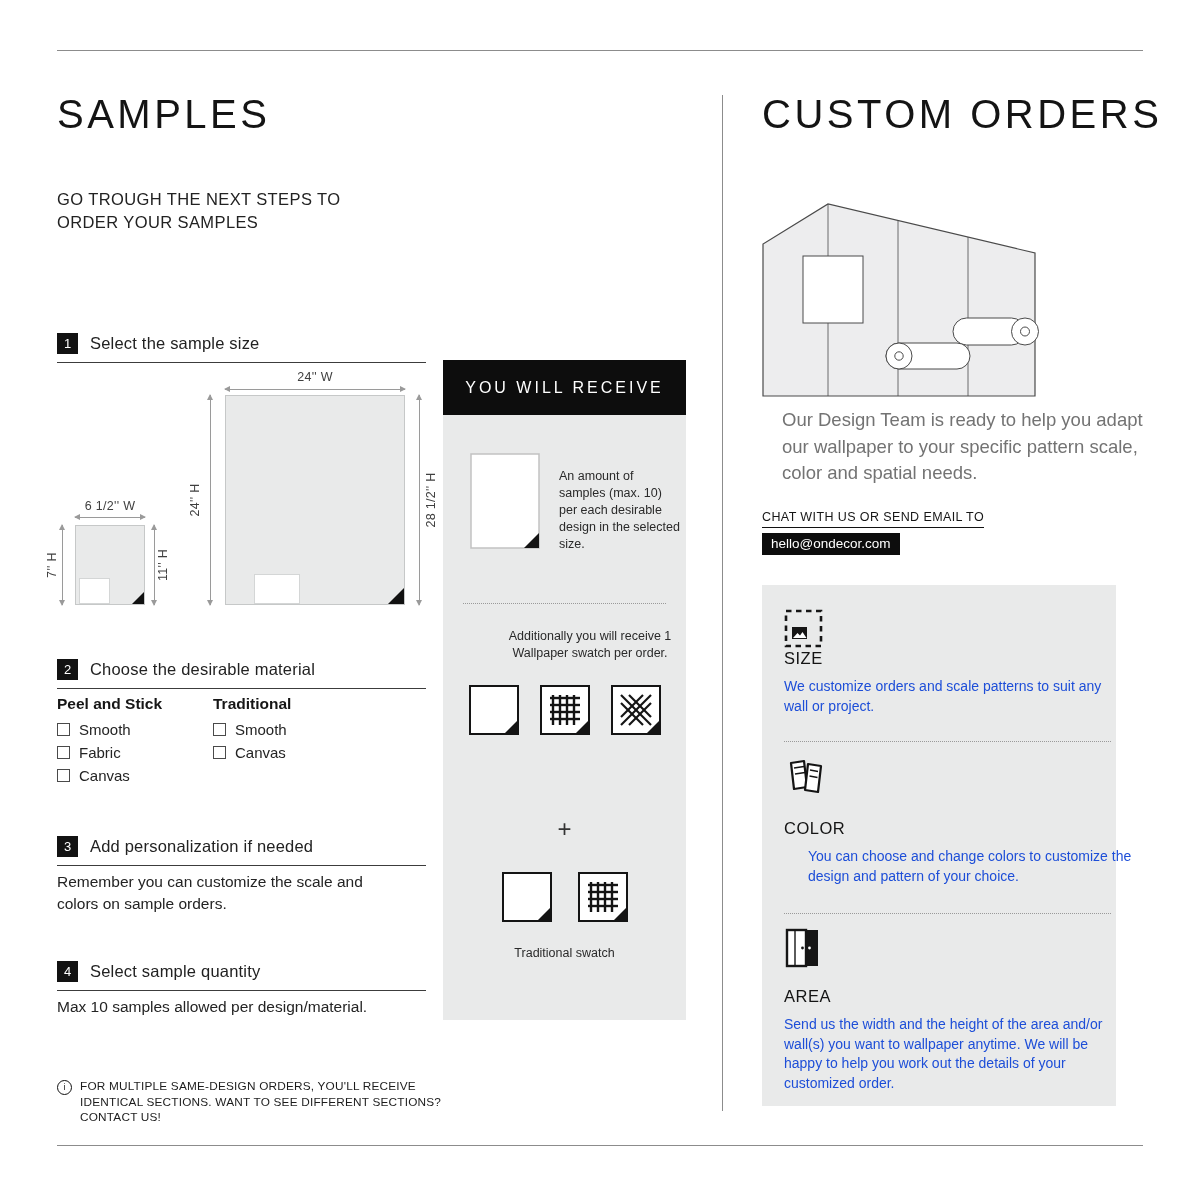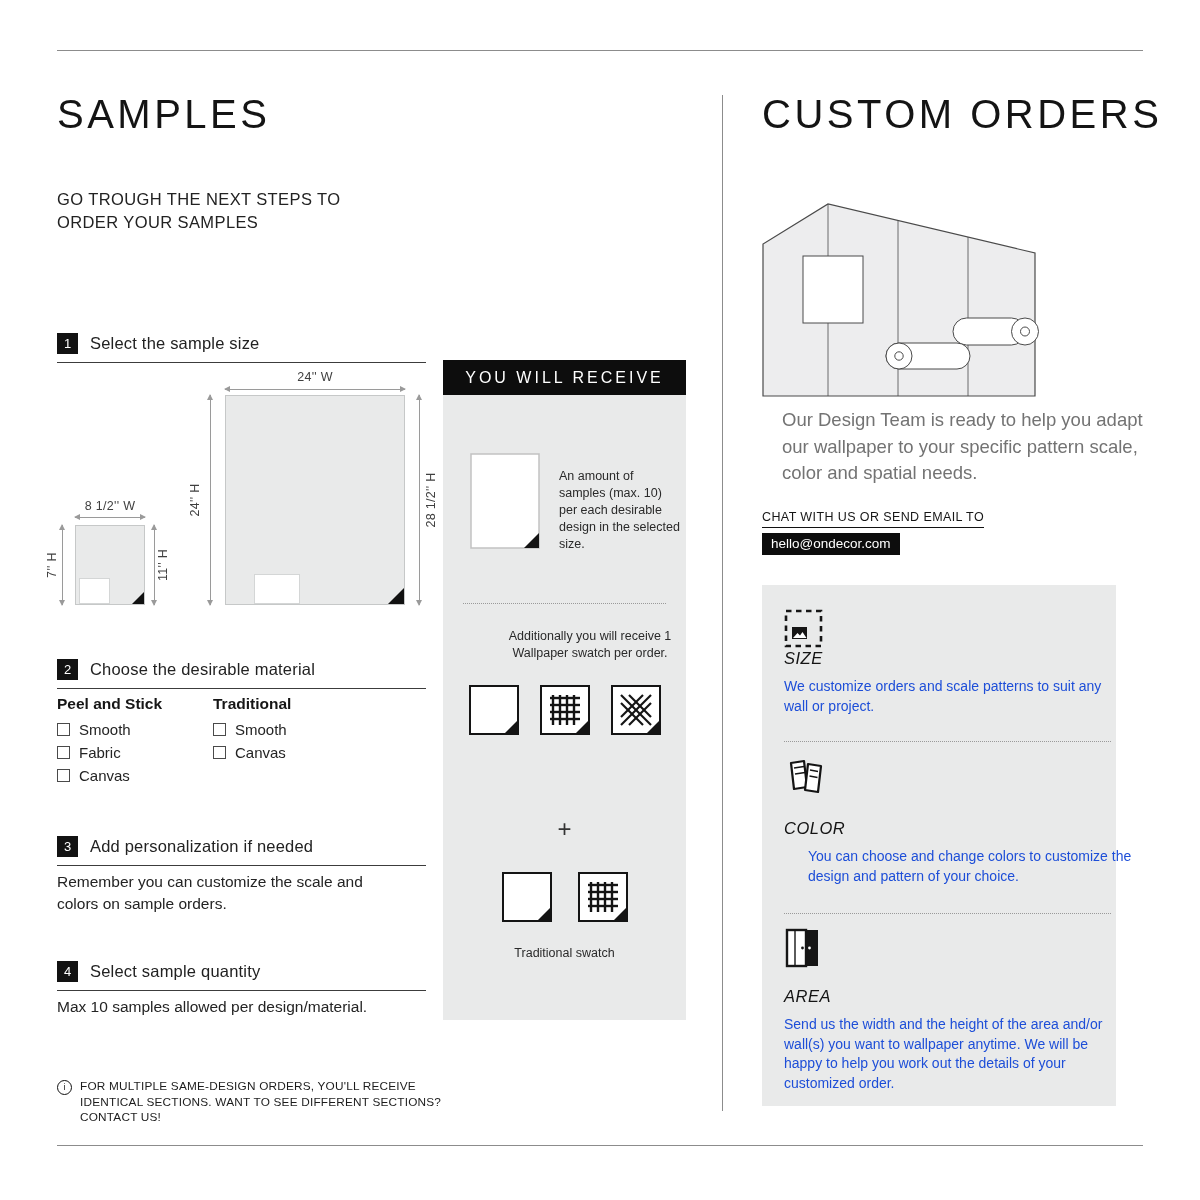--- a/index.html
+++ b/index.html
@@ -51,39 +51,39 @@
                  display:flex; align-items:center; justify-content:center; flex:0 0 13px; margin-top:1px; }
 
   
   .includes { position:absolute; left:443px; top:100px; width:243px; background:#e9eaea;
               border-left:4px solid #111; box-sizing:border-box; padding:13px 14px 17px 14px; }
   .includes-title { font-size:14.5px; letter-spacing:0.3px; color:#101010; margin-bottom:9px; }
   .includes-item { font-size:13.5px; line-height:19px; position:relative; padding-left:9px; color:#232323; }
   .includes-item::before { content:"-"; position:absolute; left:0; top:0; }
 
   .receive-panel { position:absolute; left:443px; top:360px; width:243px; height:660px; background:#e9eaea; }
-  .receive-header { height:35px; background:#0d0d0d; color:#fff; display:flex; align-items:center;
+  .receive-header { height:55px; background:#0d0d0d; color:#fff; display:flex; align-items:center;
                     justify-content:center; font-size:16px; letter-spacing:3px; }
   .sheet-icon { position:absolute; left:27px; top:93px; }
   .samples-text { position:absolute; left:116px; top:108px; width:124px; font-size:12.5px; line-height:17px; color:#2a2a2a; }
   .dotted { position:absolute; border-top:1px dotted #9a9a9a; height:0; }
   .center-text { position:absolute; left:0; right:0; text-align:center; font-size:12.5px; line-height:17px; color:#2a2a2a; }
   .swatch-row { position:absolute; left:0; right:0; display:flex; justify-content:center; }
   .plus { position:absolute; left:0; right:0; text-align:center; font-size:24px; color:#333; }
   .caption { position:absolute; left:0; right:0; display:flex; justify-content:center; }
   .caption > div { width:110px; text-align:center; font-size:12.5px; line-height:17px; color:#2a2a2a; }
 
   
   .right-intro { position:absolute; left:782px; top:407px; width:362px; font-size:18.5px; line-height:26.5px; color:#737373; }
   .chat-label { position:absolute; left:762px; top:510px; font-size:12.5px; letter-spacing:0.4px; color:#161616;
                 border-bottom:1.5px solid #111; padding-bottom:3px; }
   .email-box { position:absolute; left:762px; top:533px; background:#0d0d0d; color:#fff;
                font-size:13.5px; padding:3px 9px 4px 9px; }
   .features { position:absolute; left:762px; top:585px; width:354px; height:521px; background:#e9eaea; }
-  .feat-head { position:absolute; font-size:16.5px; letter-spacing:0.5px; color:#141414;font-style:italic; }
+  .feat-head { position:absolute; font-size:16.5px; letter-spacing:0.5px; color:#141414; }
   .feat-text { position:absolute; width:330px; font-size:14px; line-height:19.5px; color:#1d4ed8; }
   .feat-icon { position:absolute; left:22px; }
   .house { position:absolute; left:758px; top:196px; }
 </style>
 </head>
 <body>
 
 <div class="canvas">
 
   <div class="hline" style="top:50px"></div>
@@ -108,21 +108,21 @@
     <div class="dim-h" style="left:225px; width:180px; top:389px;"></div>
     <div class="dim-v" style="left:210px; top:395px; height:210px;"></div>
     <div class="vlabel" style="left:163px; top:492px;">24'' H</div>
     <div class="dim-v" style="left:419px; top:395px; height:210px;"></div>
     <div class="vlabel" style="left:399px; top:492px;">28 1/2'' H</div>
 
     <div class="rect-sample" style="left:75px; top:525px; width:70px; height:80px;">
       <div class="inner-white" style="left:3px; bottom:0; width:31px; height:26px;"></div>
       <div class="fold fold-sm"></div>
     </div>
-    <div class="dlabel" style="left:70px; width:80px; top:499px;">8 1/2'' W</div>
+    <div class="dlabel" style="left:70px; width:80px; top:499px;">6 1/2'' W</div>
     <div class="dim-h" style="left:75px; width:70px; top:517px;"></div>
     <div class="dim-v" style="left:62px; top:525px; height:80px;"></div>
     <div class="vlabel" style="left:20px; top:557px;">7'' H</div>
     <div class="dim-v" style="left:154px; top:525px; height:80px;"></div>
     <div class="vlabel" style="left:131px; top:557px;">11'' H</div>
   </div>
 
   <div class="step" style="top:659px">
     <div class="badge">2</div>
     <div class="step-label">Choose the desirable material</div>

